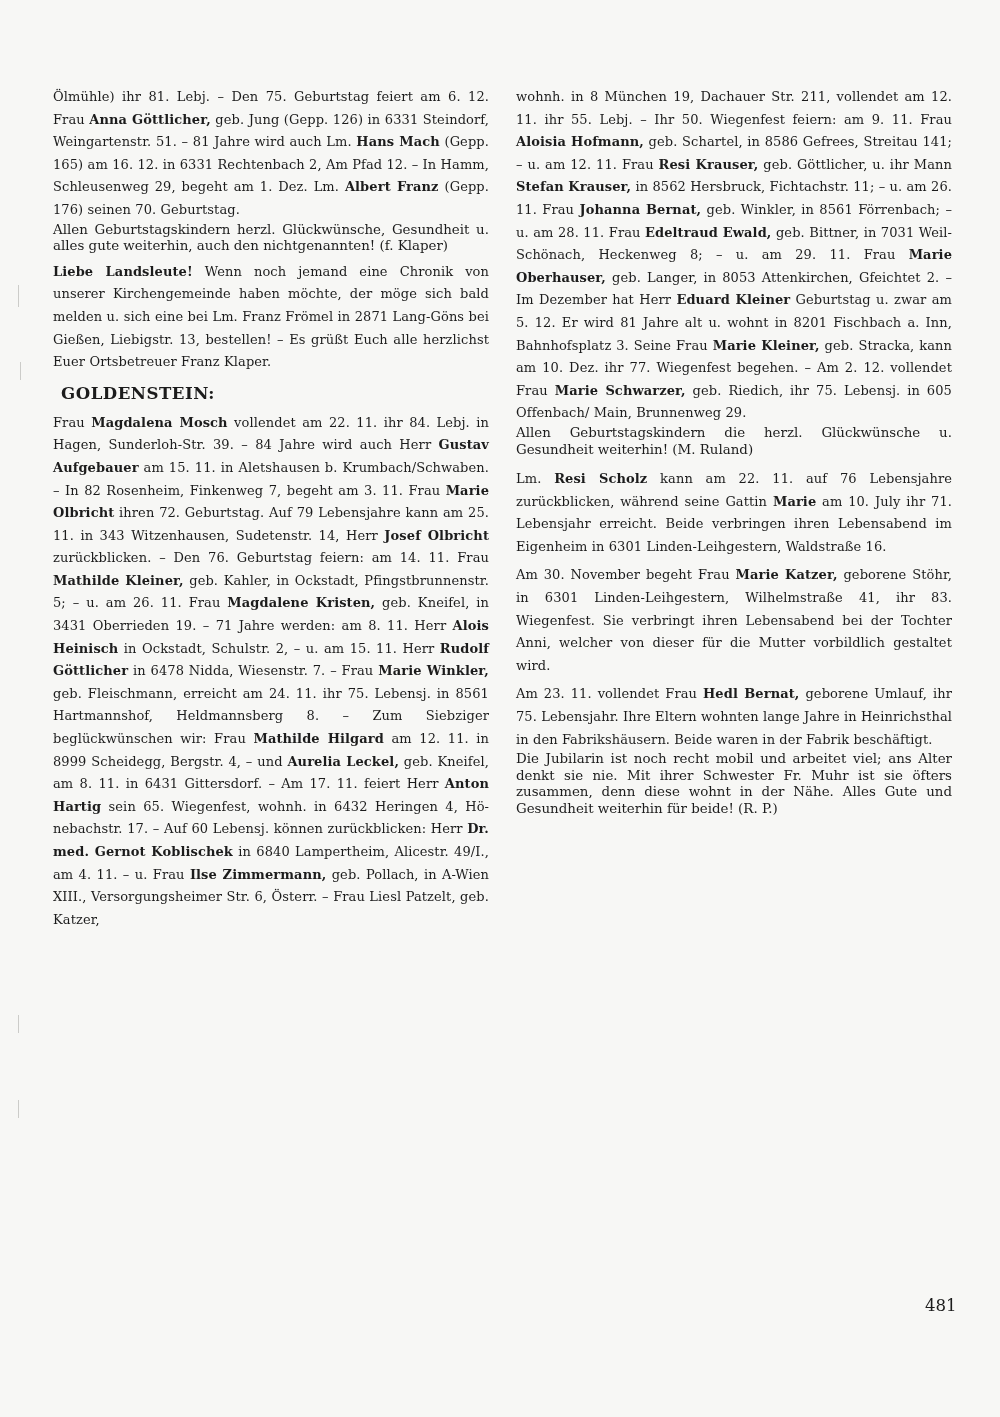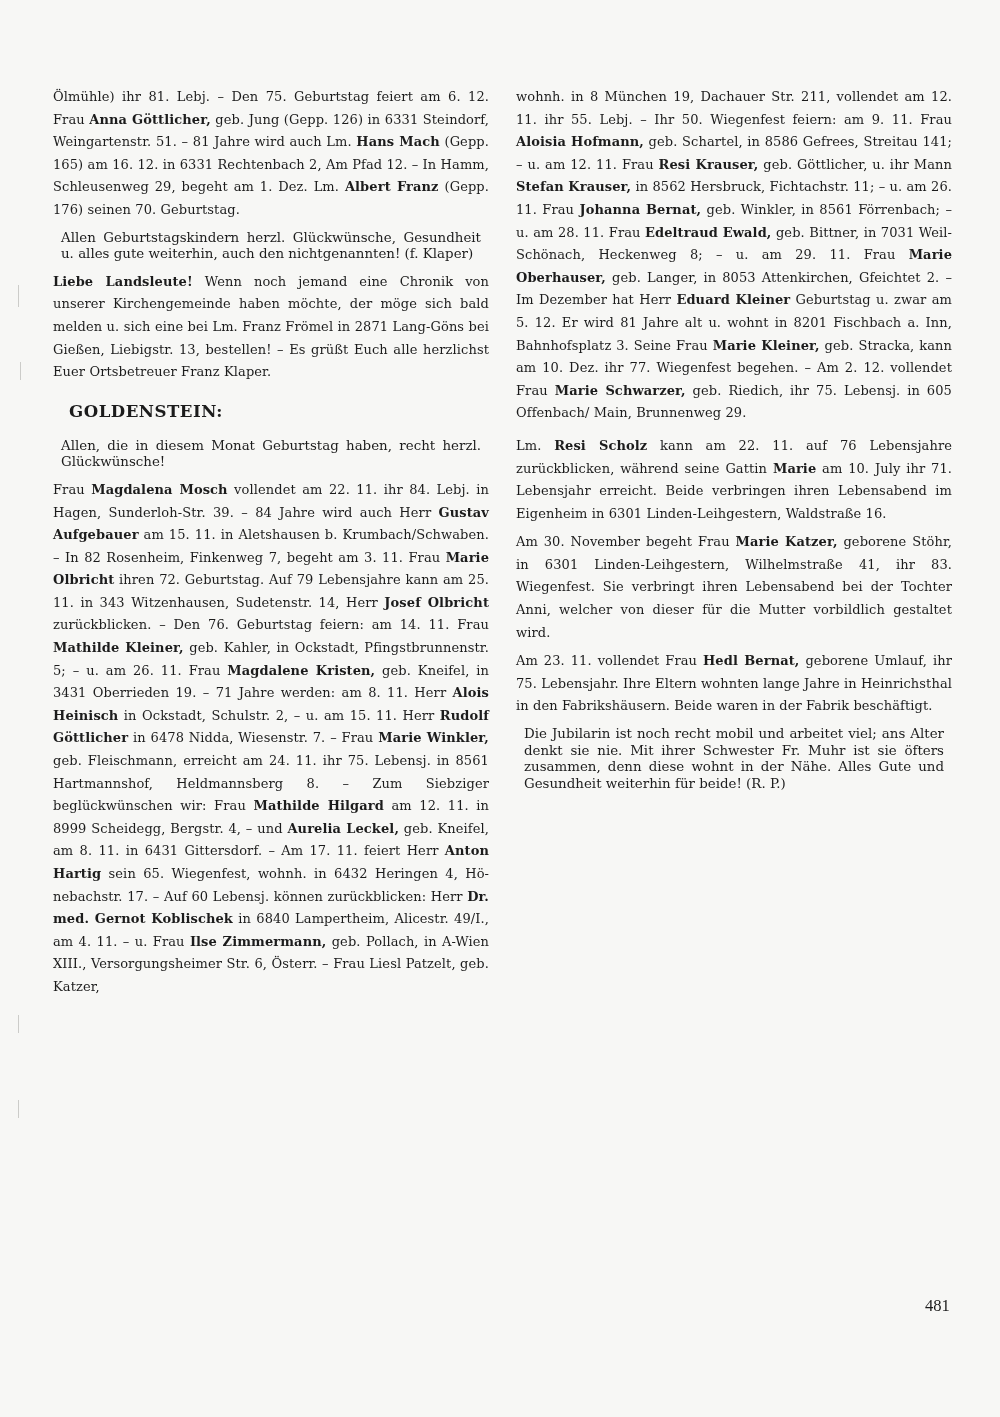--- a/index.html
+++ b/index.html
@@ -23,59 +23,58 @@
     line-height: 22.6px;
     text-align: justify;
     margin: 0;
     letter-spacing: 0.1px;
     hyphens: manual;
   }
   .small {
     font-size: 13.4px;
     line-height: 16.6px;
     text-align: justify;
-    margin: 8px;
+    margin: 0;
   }
   .gap-s { margin-top: 6px; }
   .gap-m { margin-top: 10px; }
   .gap-l { margin-top: 40px; }
   .heading {
     font-size: 16.6px;
     font-weight: bold;
     line-height: 22px;
-    margin: 16px;
+    margin: 8px;
     letter-spacing: 0.5px;
   }
   b { font-weight: bold; }
   .page-number {
     position: absolute;
     left: 925px; top: 1296px;
     font-size: 16.6px;
-    font-family: Liberation Serif, serif;
   }
   .mark {
     position: absolute;
     width: 3px;
     border-left: 1px solid #b9b9b6;
     opacity: 0.7;
   }
 </style>
 </head>
 <body>
 
 <div id="col-left" class="column">
     <p class="para"><span>Ölmühle) ihr 81. Lebj. – Den 75. Geburtstag feiert am 6. 12. Frau </span><b>Anna Göttlicher,</b><span> geb. Jung (Gepp. 126) in 6331 Steindorf, Weingar­tenstr. 51. – 81 Jahre wird auch Lm. </span><b>Hans Mach</b><span> (Gepp. 165) am 16. 12. in 6331 Rechten­bach 2, Am Pfad 12. – In Hamm, Schleusen­weg 29, begeht am 1. Dez. Lm. </span><b>Albert Franz</b><span> (Gepp. 176) seinen 70. Geburtstag.</span></p>
     <p class="small"><span>Allen Geburtstagskindern herzl. Glückwünsche, Gesundheit u. alles gute weiterhin, auch den nicht­genannten! (f. Klaper)</span></p>
     <p class="para gap-s"><b>Liebe Landsleute!</b><span> Wenn noch jemand eine Chronik von unserer Kirchengemeinde ha­ben möchte, der möge sich bald melden u. sich eine bei Lm. Franz Frömel in 2871 Lang-Göns bei Gießen, Liebigstr. 13, bestellen! – Es grüßt Euch alle herzlichst Euer Ortsbetreuer Franz Klaper.</span></p>
     <h2 class="heading gap-l">GOLDENSTEIN:</h2>
-    <p class="small gap-s"><span>Allen, die in diesem Monat Geburtstag haben, recht herzl. Glückwünsche!</span></p>
     <p class="para gap-s"><span>Frau </span><b>Magdalena Mosch</b><span> vollendet am 22. 11. ihr 84. Lebj. in Hagen, Sunderloh-Str. 39. – 84 Jahre wird auch Herr </span><b>Gustav Aufgebauer</b><span> am 15. 11. in Aletshausen b. Krumbach/Schwa­ben. – In 82 Rosenheim, Finkenweg 7, begeht am 3. 11. Frau </span><b>Marie Olbricht</b><span> ihren 72. Geburtstag.    Auf 79 Lebensjahre kann am 25. 11. in 343 Witzenhausen, Sudetenstr. 14, Herr </span><b>Josef Olbricht</b><span> zurückblicken. – Den 76. Geburtstag feiern: am 14. 11. Frau </span><b>Mathilde Kleiner,</b><span> geb. Kahler, in Ockstadt, Pfingst­brunnenstr. 5; – u. am 26. 11. Frau </span><b>Magdalene Kristen,</b><span> geb. Kneifel, in 3431 Oberrieden 19. – 71 Jahre werden: am 8. 11. Herr </span><b>Alois Heinisch</b><span> in Ockstadt, Schulstr. 2, – u. am 15. 11. Herr </span><b>Rudolf Göttlicher</b><span> in 6478 Nidda, Wiesenstr. 7. – Frau </span><b>Marie Winkler,</b><span> geb. Fleischmann, erreicht am 24. 11. ihr 75. Le­bensj. in 8561 Hartmannshof, Heldmanns­berg 8. – Zum Siebziger beglückwünschen wir: Frau </span><b>Mathilde Hilgard</b><span> am 12. 11. in 8999 Scheidegg, Bergstr. 4, – und </span><b>Aurelia Leckel,</b><span> geb. Kneifel, am 8. 11. in 6431 Gittersdorf. – Am 17. 11. feiert Herr </span><b>Anton Hartig</b><span> sein 65. Wiegenfest, wohnh. in 6432 Heringen 4, Hö­nebachstr. 17. – Auf 60 Lebensj. können zu­rückblicken: Herr </span><b>Dr. med. Gernot Kobli­schek</b><span> in 6840 Lampertheim, Alicestr. 49/I., am 4. 11. – u. Frau </span><b>Ilse Zimmermann,</b><span> geb. Pollach, in A-Wien XIII., Versorgungsheimer Str. 6, Österr. – Frau Liesl Patzelt, geb. Katzer,</span></p>
   </div>
 <div id="col-right" class="column">
     <p class="para"><span>wohnh. in 8 München 19, Dachauer Str. 211, vollendet am 12. 11. ihr 55. Lebj. – Ihr 50. Wiegenfest feiern: am 9. 11. Frau </span><b>Aloisia Hofmann,</b><span> geb. Schartel, in 8586 Gefrees, Streitau 141; – u. am 12. 11. Frau </span><b>Resi Krau­ser,</b><span> geb. Göttlicher, u. ihr Mann </span><b>Stefan Krau­ser,</b><span> in 8562 Hersbruck, Fichtachstr. 11; – u. am 26. 11. Frau </span><b>Johanna Bernat,</b><span> geb. Win­kler, in 8561 Förrenbach; – u. am 28. 11. Frau </span><b>Edeltraud Ewald,</b><span> geb. Bittner, in 7031 Weil-Schönach, Heckenweg 8; – u. am 29. 11. Frau </span><b>Marie Oberhauser,</b><span> geb. Langer, in 8053 At­tenkirchen, Gfeichtet 2. – Im Dezember hat Herr </span><b>Eduard Kleiner</b><span> Geburtstag u. zwar am 5. 12. Er wird 81 Jahre alt u. wohnt in 8201 Fischbach a. Inn, Bahnhofsplatz 3. Seine Frau </span><b>Marie Kleiner,</b><span> geb. Stracka, kann am 10. Dez. ihr 77. Wiegenfest begehen. – Am 2. 12. vollendet Frau </span><b>Marie Schwarzer,</b><span> geb. Riedich, ihr 75. Lebensj. in 605 Offenbach/ Main, Brunnenweg 29.</span></p>
+    <p class="small"><span>Allen Geburtstagskindern die herzl. Glückwünsche u. Gesundheit weiterhin! (M. Ruland)</span></p>
     <p class="para gap-m"><span>Lm. </span><b>Resi Scholz</b><span> kann am 22. 11. auf 76 Lebensjahre zurückblicken, während seine Gattin </span><b>Marie</b><span> am 10. July ihr 71. Le­bensjahr erreicht. Beide verbringen ihren Lebensabend im Eigenheim in 6301 Linden-Leihgestern, Waldstraße 16.</span></p>
     <p class="para gap-s"><span>Am 30. November begeht Frau </span><b>Marie Katzer,</b><span> geborene Stöhr, in 6301 Linden-Leihgestern, Wilhelmstraße 41, ihr 83. Wiegenfest. Sie ver­bringt ihren Lebensabend bei der Tochter Anni, welcher von dieser für die Mutter vor­bildlich gestaltet wird.</span></p>
     <p class="para gap-s"><span>Am 23. 11. vollendet Frau </span><b>Hedl Bernat,</b><span> gebo­rene Umlauf, ihr 75. Lebensjahr. Ihre Eltern wohnten lange Jahre in Heinrichsthal in den Fabrikshäusern. Beide waren in der Fabrik beschäftigt.</span></p>
     <p class="small"><span>Die Jubilarin ist noch recht mobil und arbeitet viel; ans Alter denkt sie nie. Mit ihrer Schwester Fr. Muhr ist sie öfters zusammen, denn diese wohnt in der Nähe. Alles Gute und Gesundheit weiterhin für beide! (R. P.)</span></p>
   </div>
 
 <div class="page-number">481</div>
 
 <div class="mark" style="left:18px;top:285px;height:22px;"></div>
 <div class="mark" style="left:20px;top:362px;height:18px;"></div>

